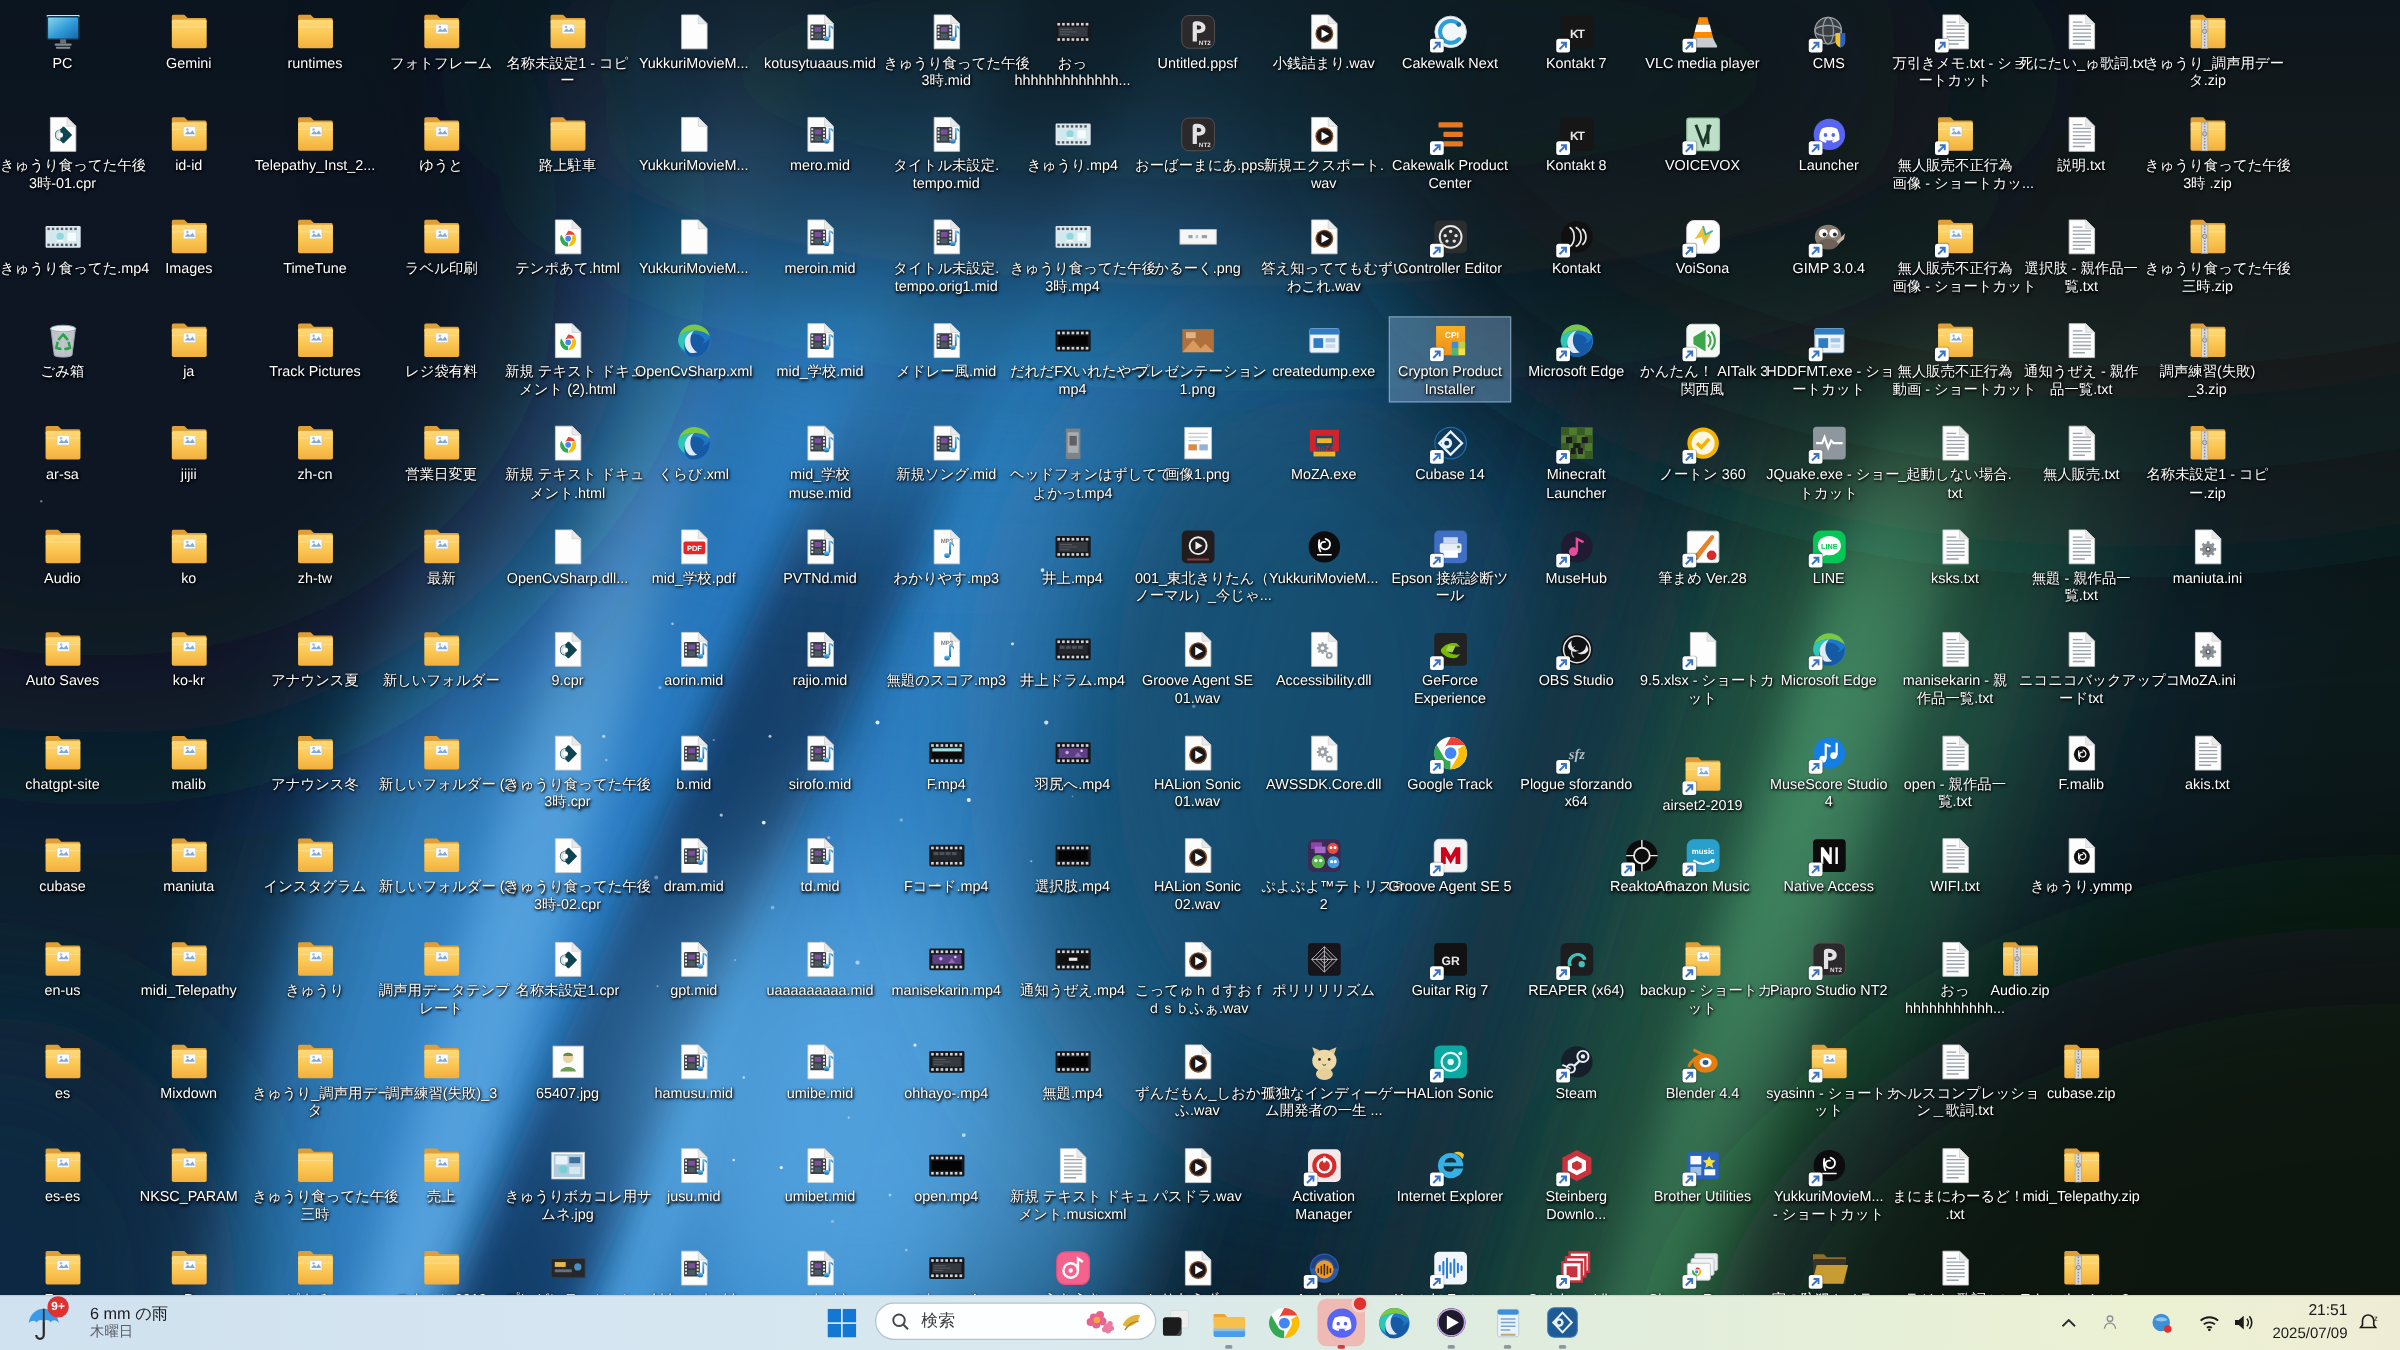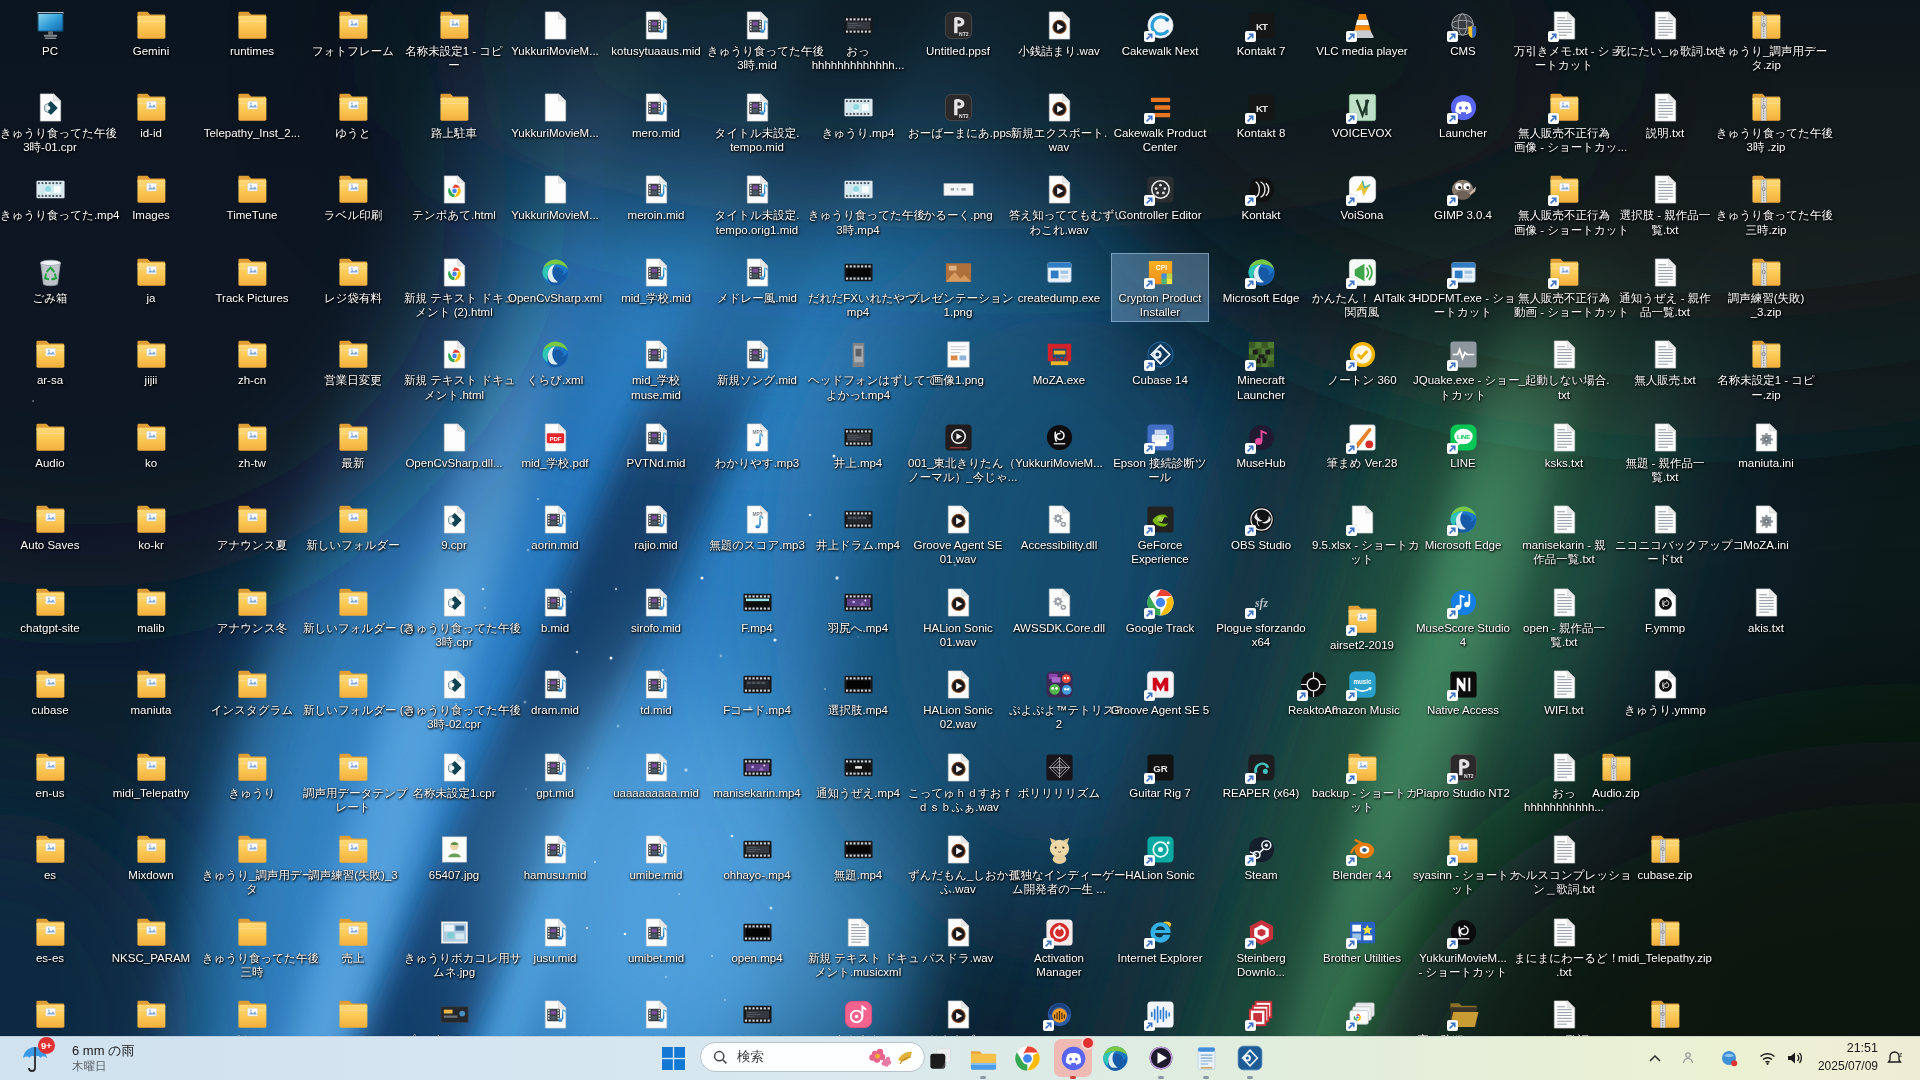--- a/index.html
+++ b/index.html
@@ -2813,21 +2813,21 @@
       </svg>
     </div>
     <div class="lb">ニコニコバックアップコ<br>ードtxt</div>
   </div>
 <div class="cell" style="left:1615px;top:586.6px">
     <div class="ic">
       <svg width="31" height="31" viewBox="0 0 32 32">
         <use href="#ymmp"></use>
       </svg>
     </div>
-    <div class="lb">F.ymmp</div>
+    <div class="lb">F.malib</div>
   </div>
 <div class="cell" style="left:1615px;top:669.1px">
     <div class="ic">
       <svg width="31" height="31" viewBox="0 0 32 32">
         <use href="#ymmp"></use>
       </svg>
     </div>
     <div class="lb">きゅうり.ymmp</div>
   </div>
 <div class="cell" style="left:1566px;top:751.6px">

